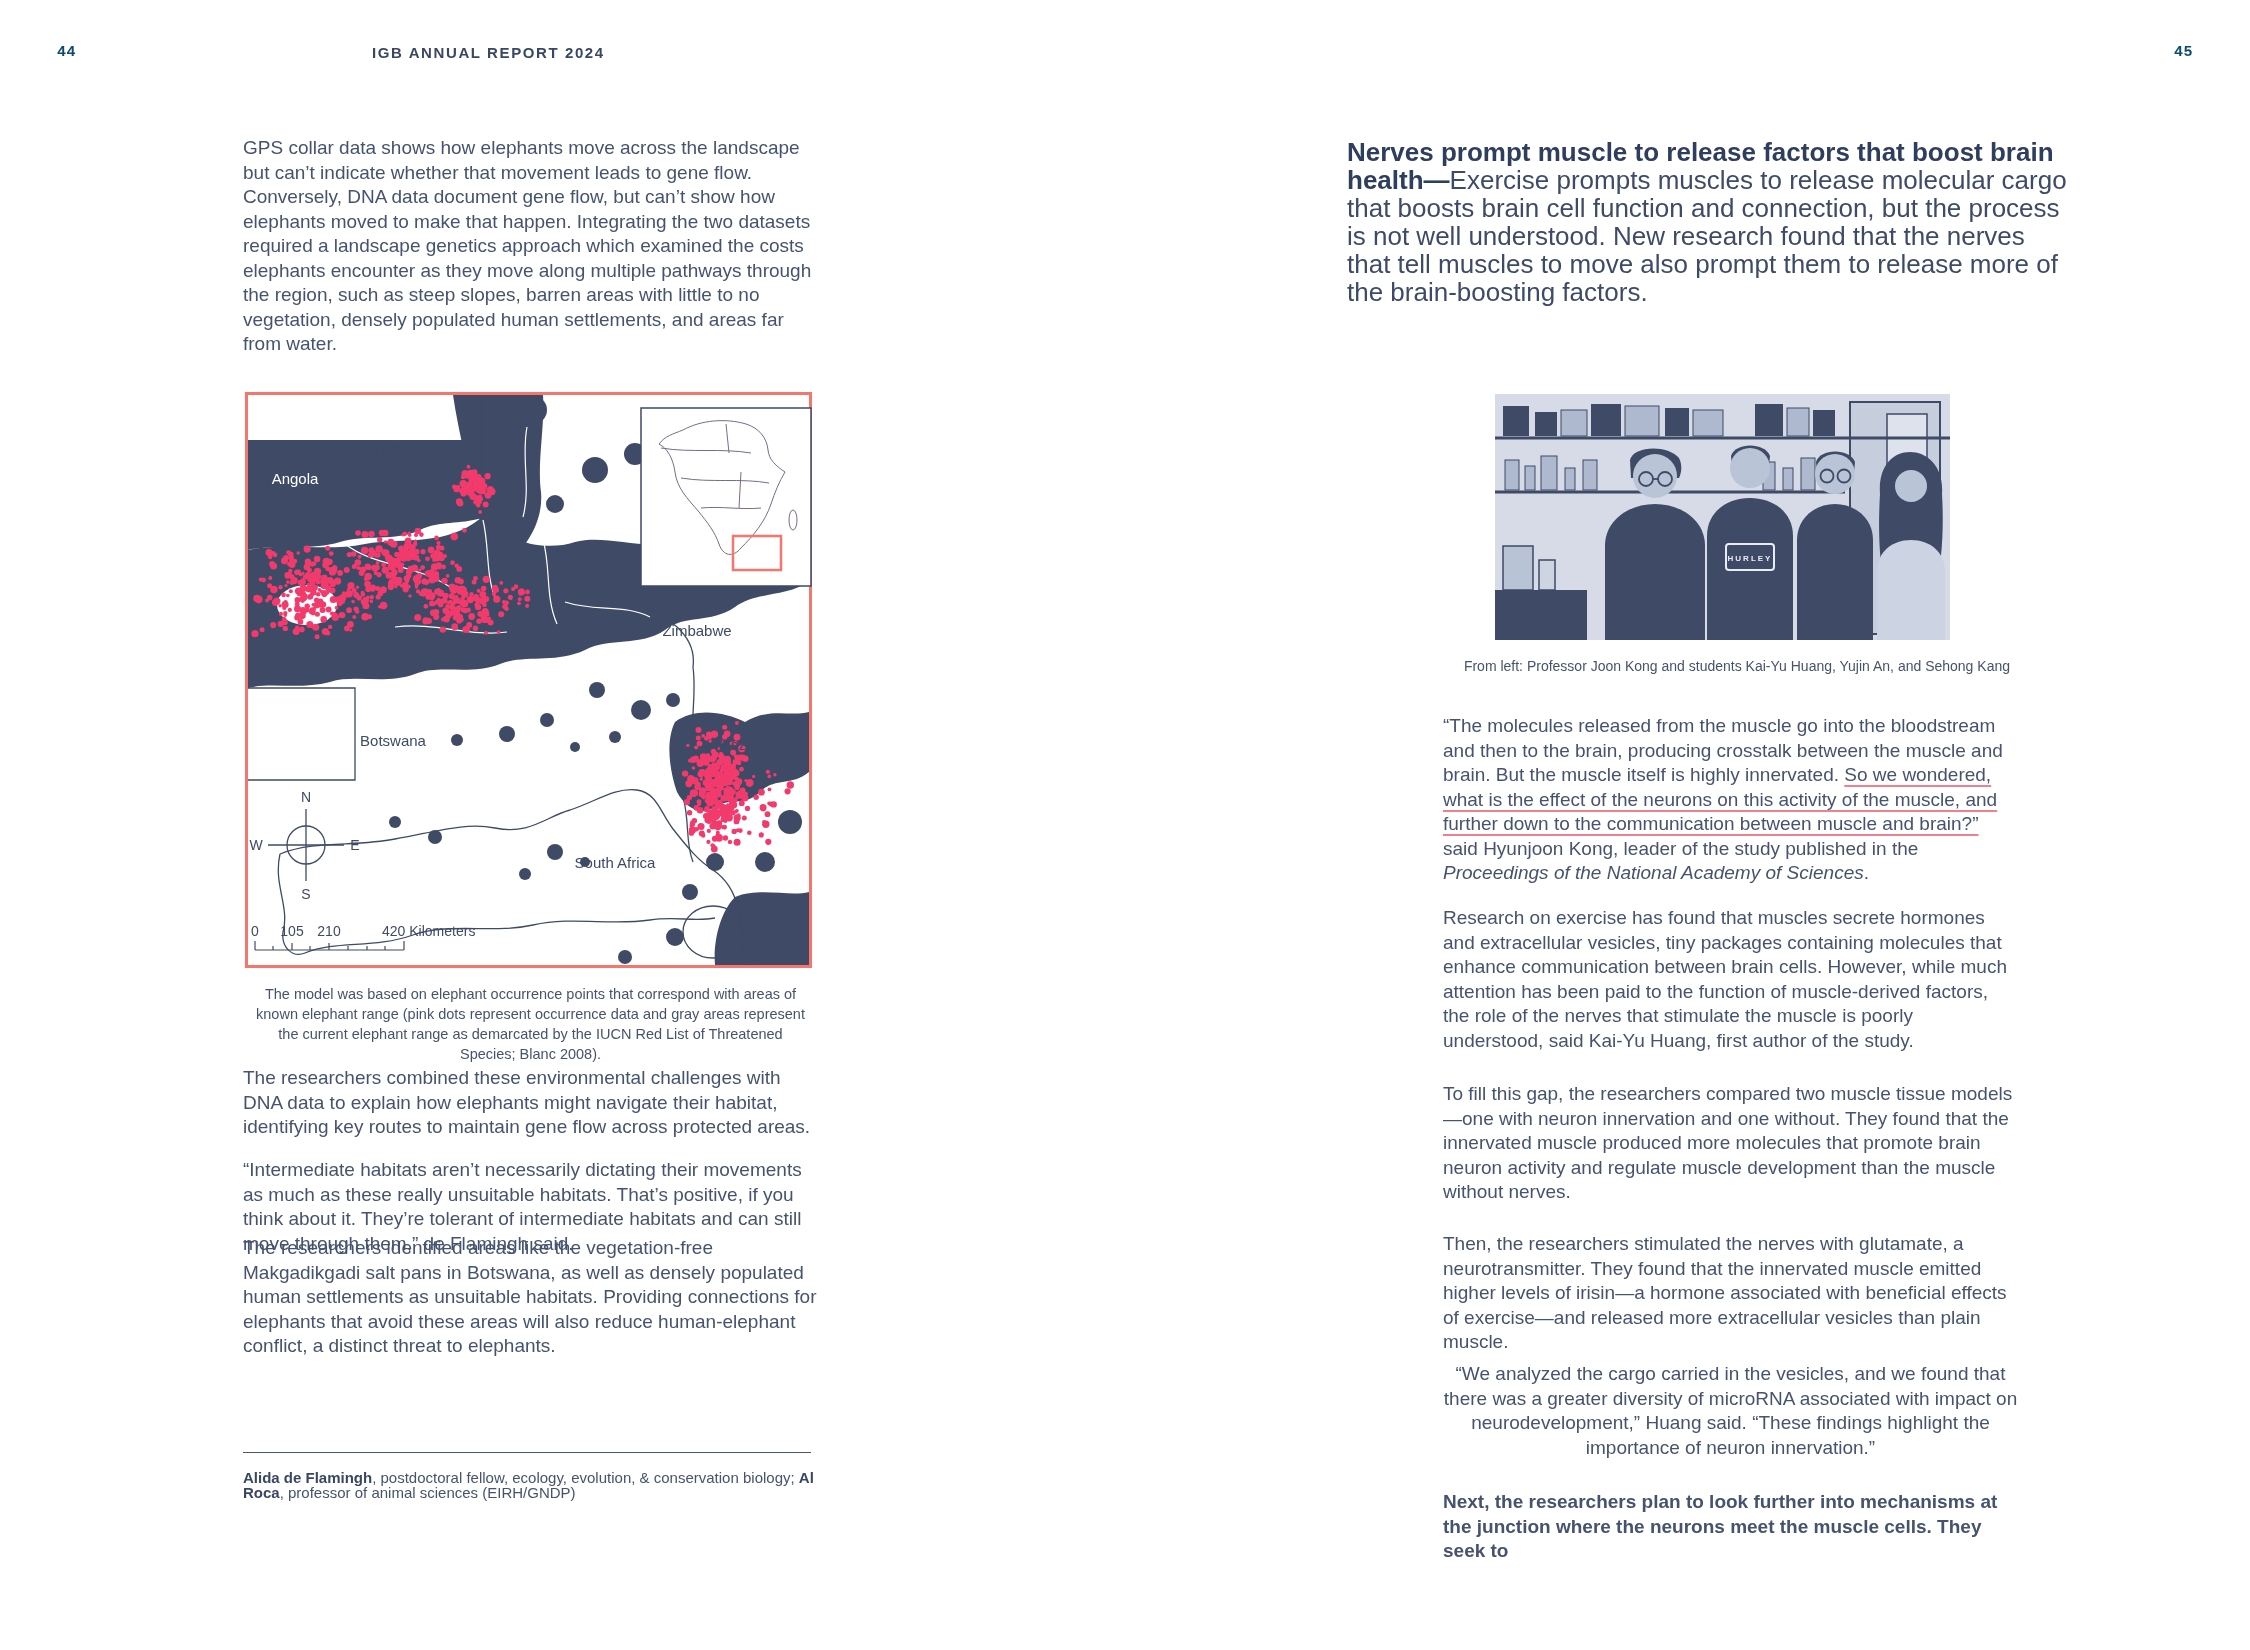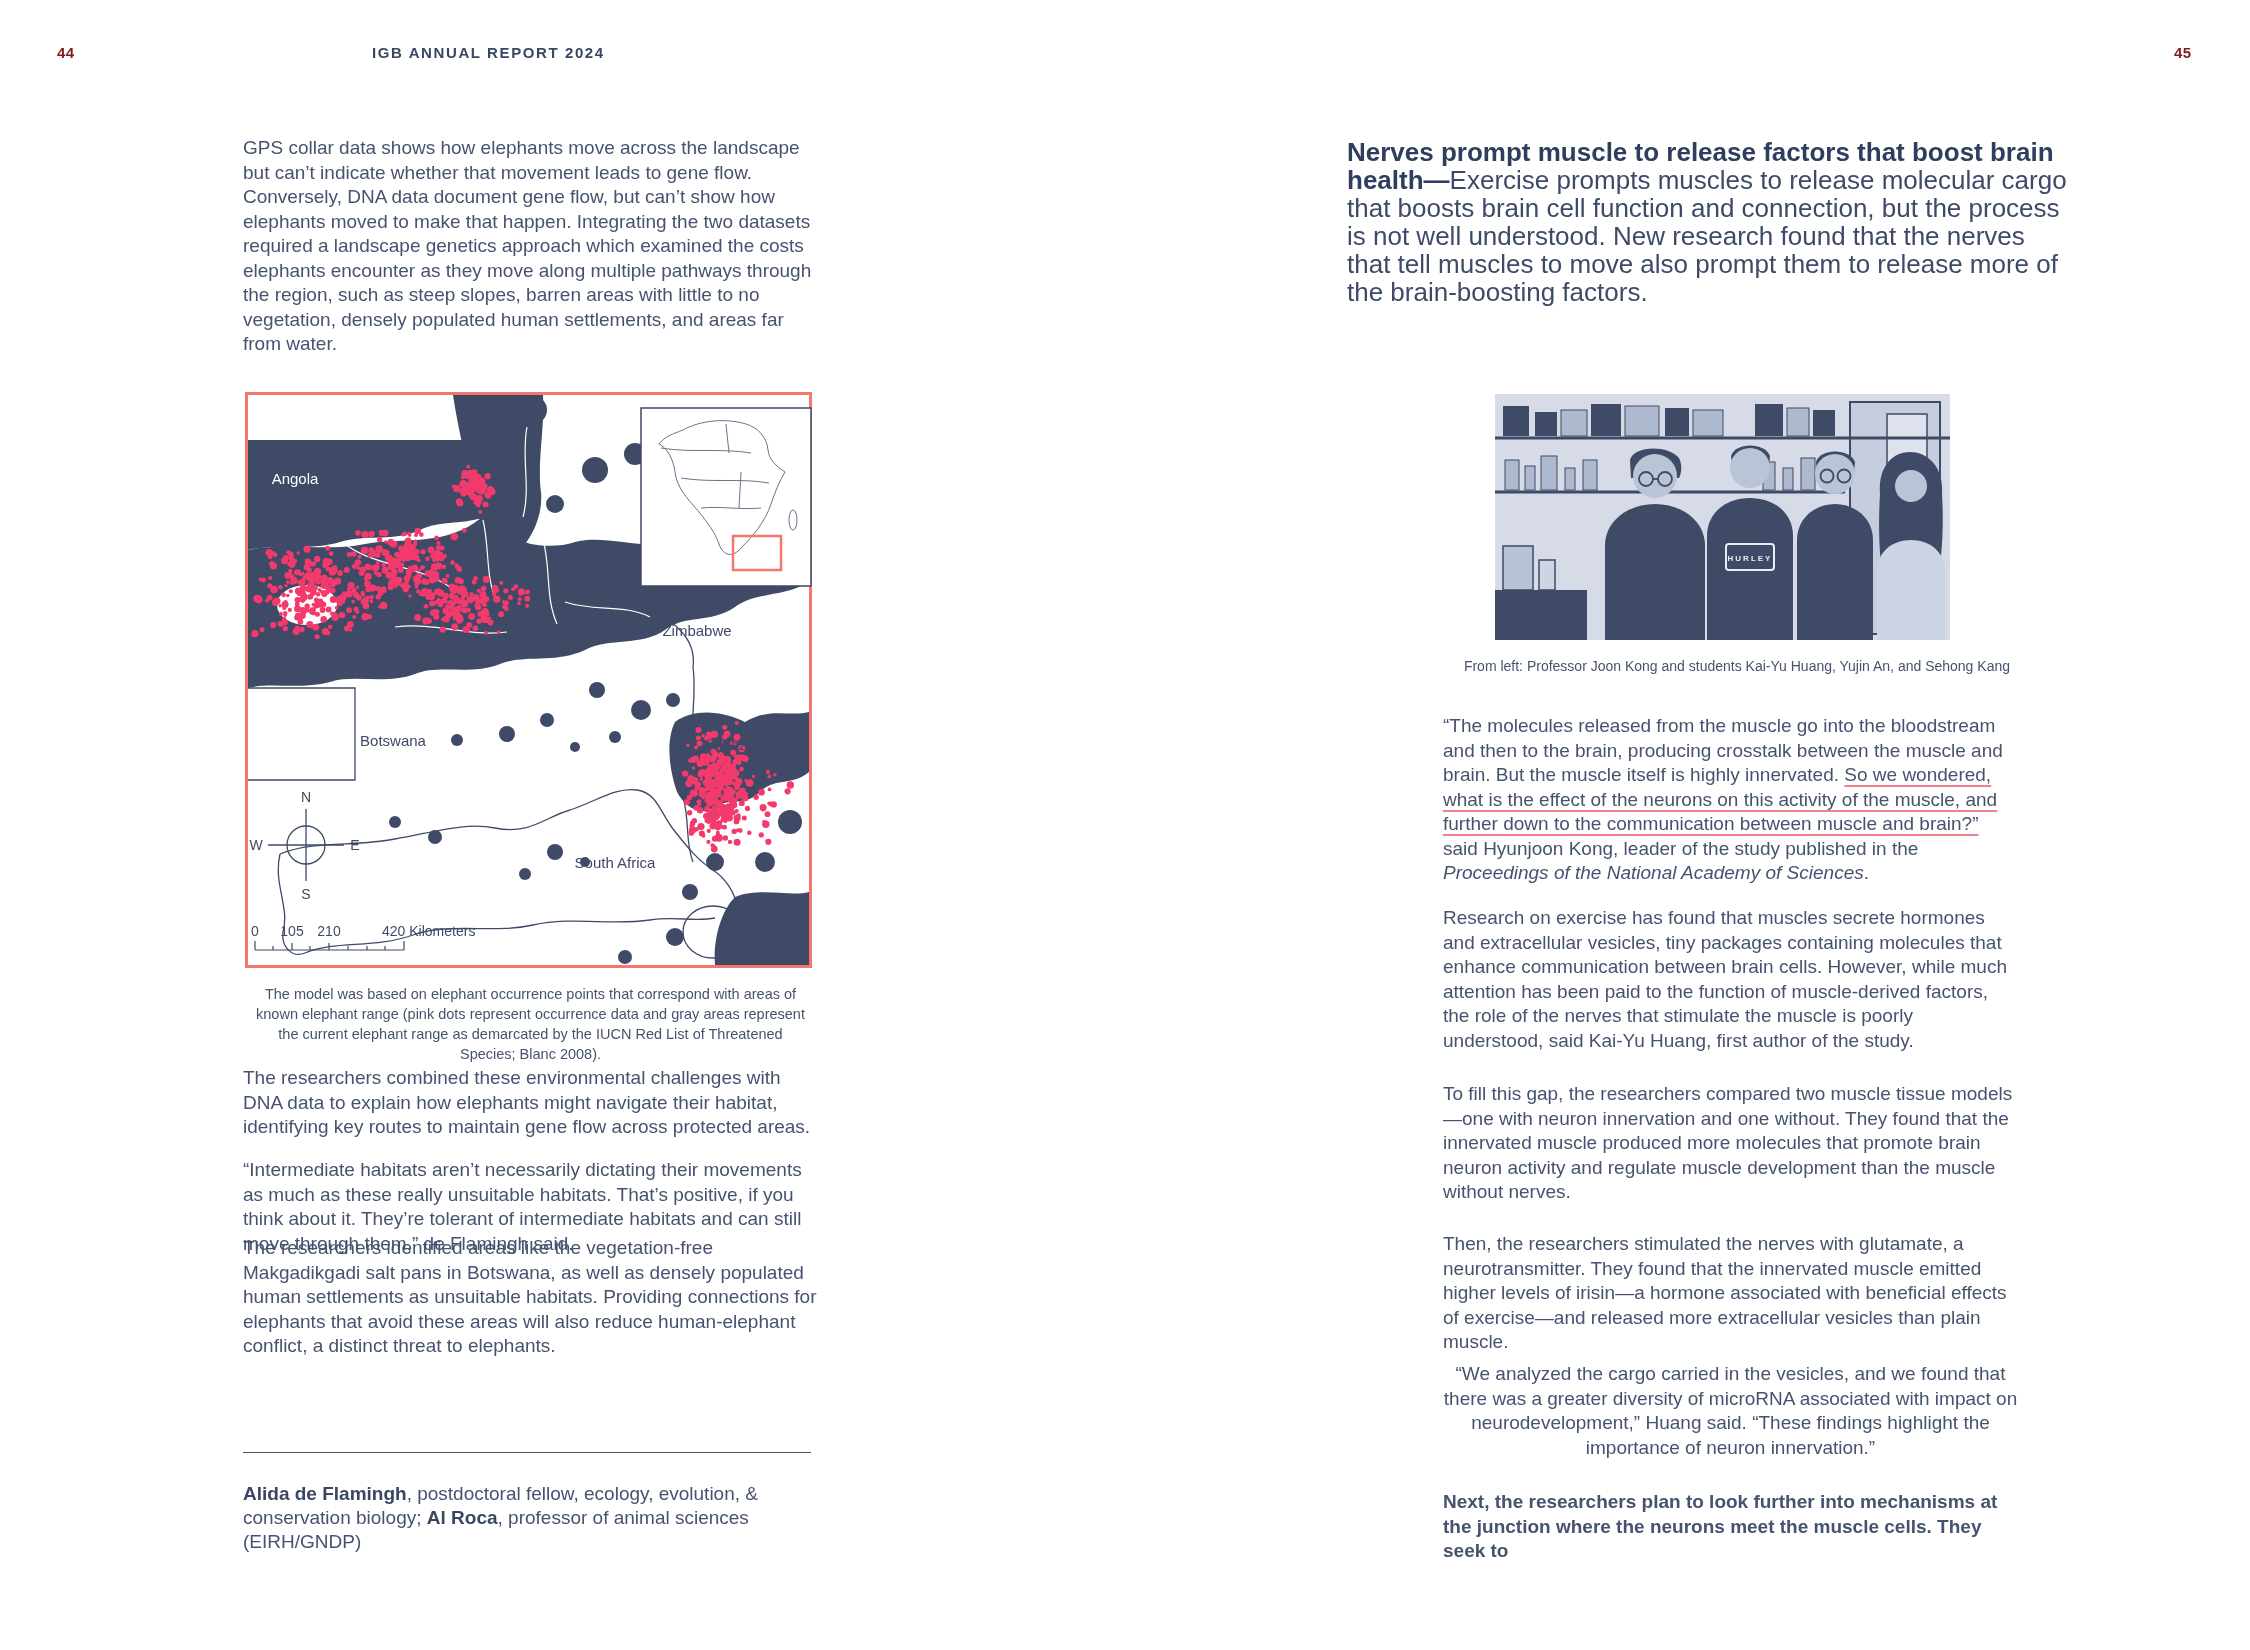--- a/index.html
+++ b/index.html
@@ -1,23 +1,23 @@
 <!DOCTYPE html>
 <html><head>
 <meta charset="utf-8">
 <style>
   html,body{margin:0;padding:0;background:#ffffff;}
   #page{position:relative;width:2250px;height:1650px;background:#ffffff;overflow:hidden;
         font-family:"Liberation Sans",sans-serif;color:#46536f;}
   .abs{position:absolute;}
-  .pagenum{font-size:15px;font-weight:bold;color:#7f1d1d;letter-spacing:.5px;}
+  .pagenum{font-size:15px;font-weight:bold;color:#0c4a6e;letter-spacing:.5px;font-family:Liberation Mono, monospace;}
   .report-title{font-size:15px;font-weight:bold;color:#3a4763;letter-spacing:1.6px;}
   .body-text{font-size:19px;line-height:24.5px;color:#46536f;}
   .small-caption{font-size:14.5px;line-height:20px;color:#46536f;text-align:center;}
-  .credits{font-size:19px;line-height:24px;color:#46536f;margin-top:12px;}
+  .credits{font-size:15px;line-height:15px;color:#46536f;}
   .credits b{color:#3a4763;}
   .heading{font-size:26px;line-height:28px;color:#3d4a68;}
   .heading b{color:#2f3e5e;}
   .u-quote{text-decoration:underline;text-decoration-color:#f0808f;text-decoration-thickness:2px;text-underline-offset:4px;margin-top:47px;}
   .ital{font-style:italic;}
   .divider{height:1px;background:#4a5670;}
   svg text{font-family:"Liberation Sans",sans-serif;}
 </style>
 </head>
 <body>

